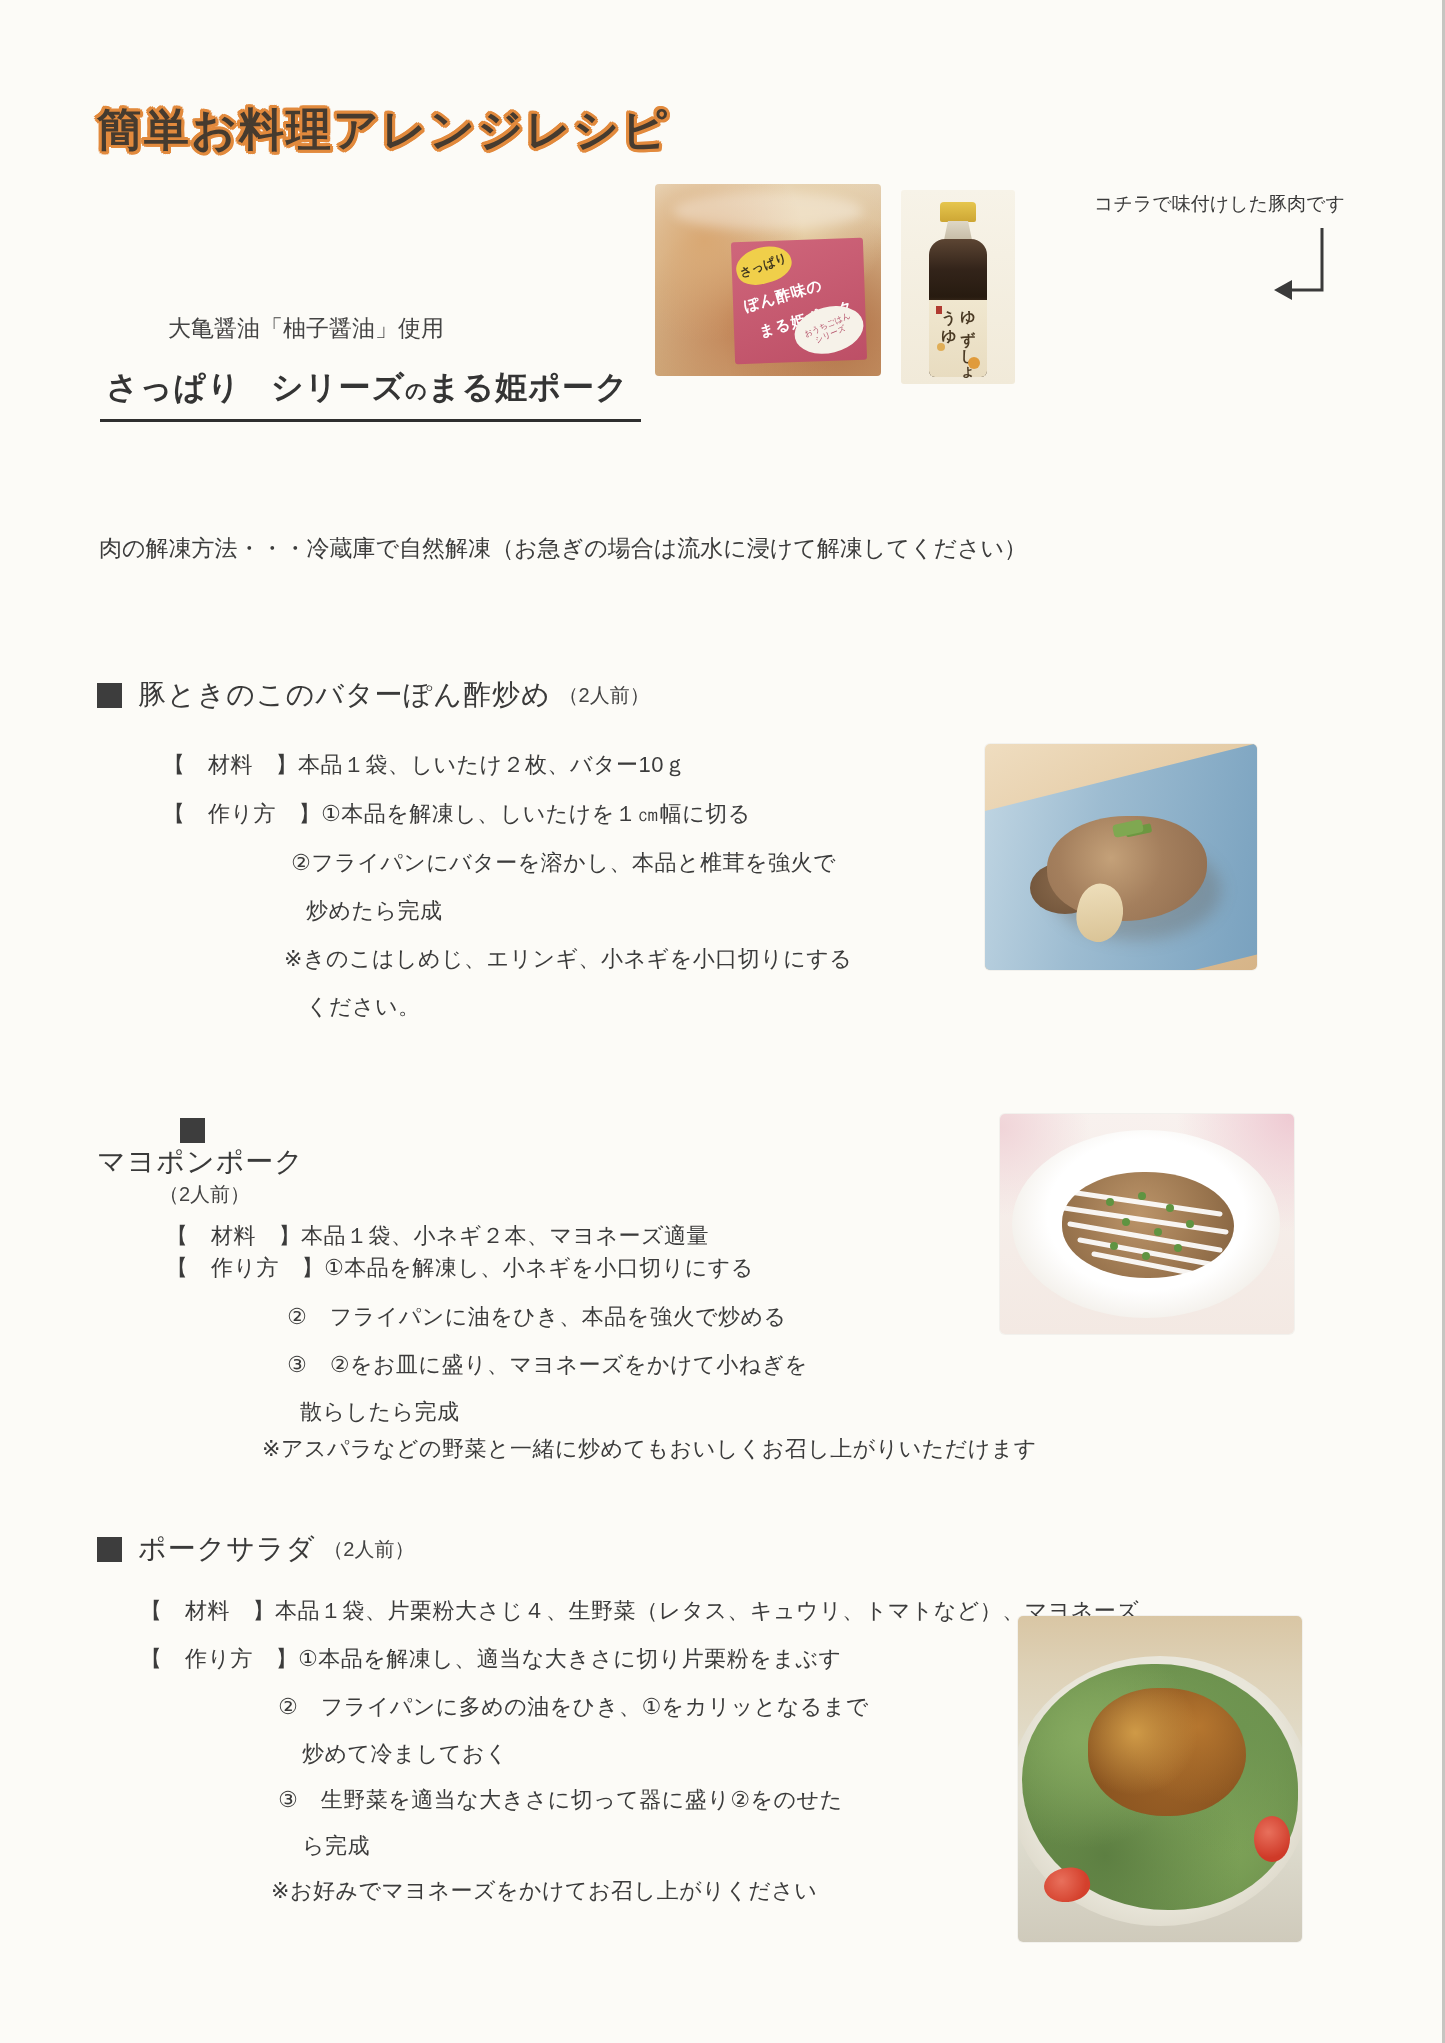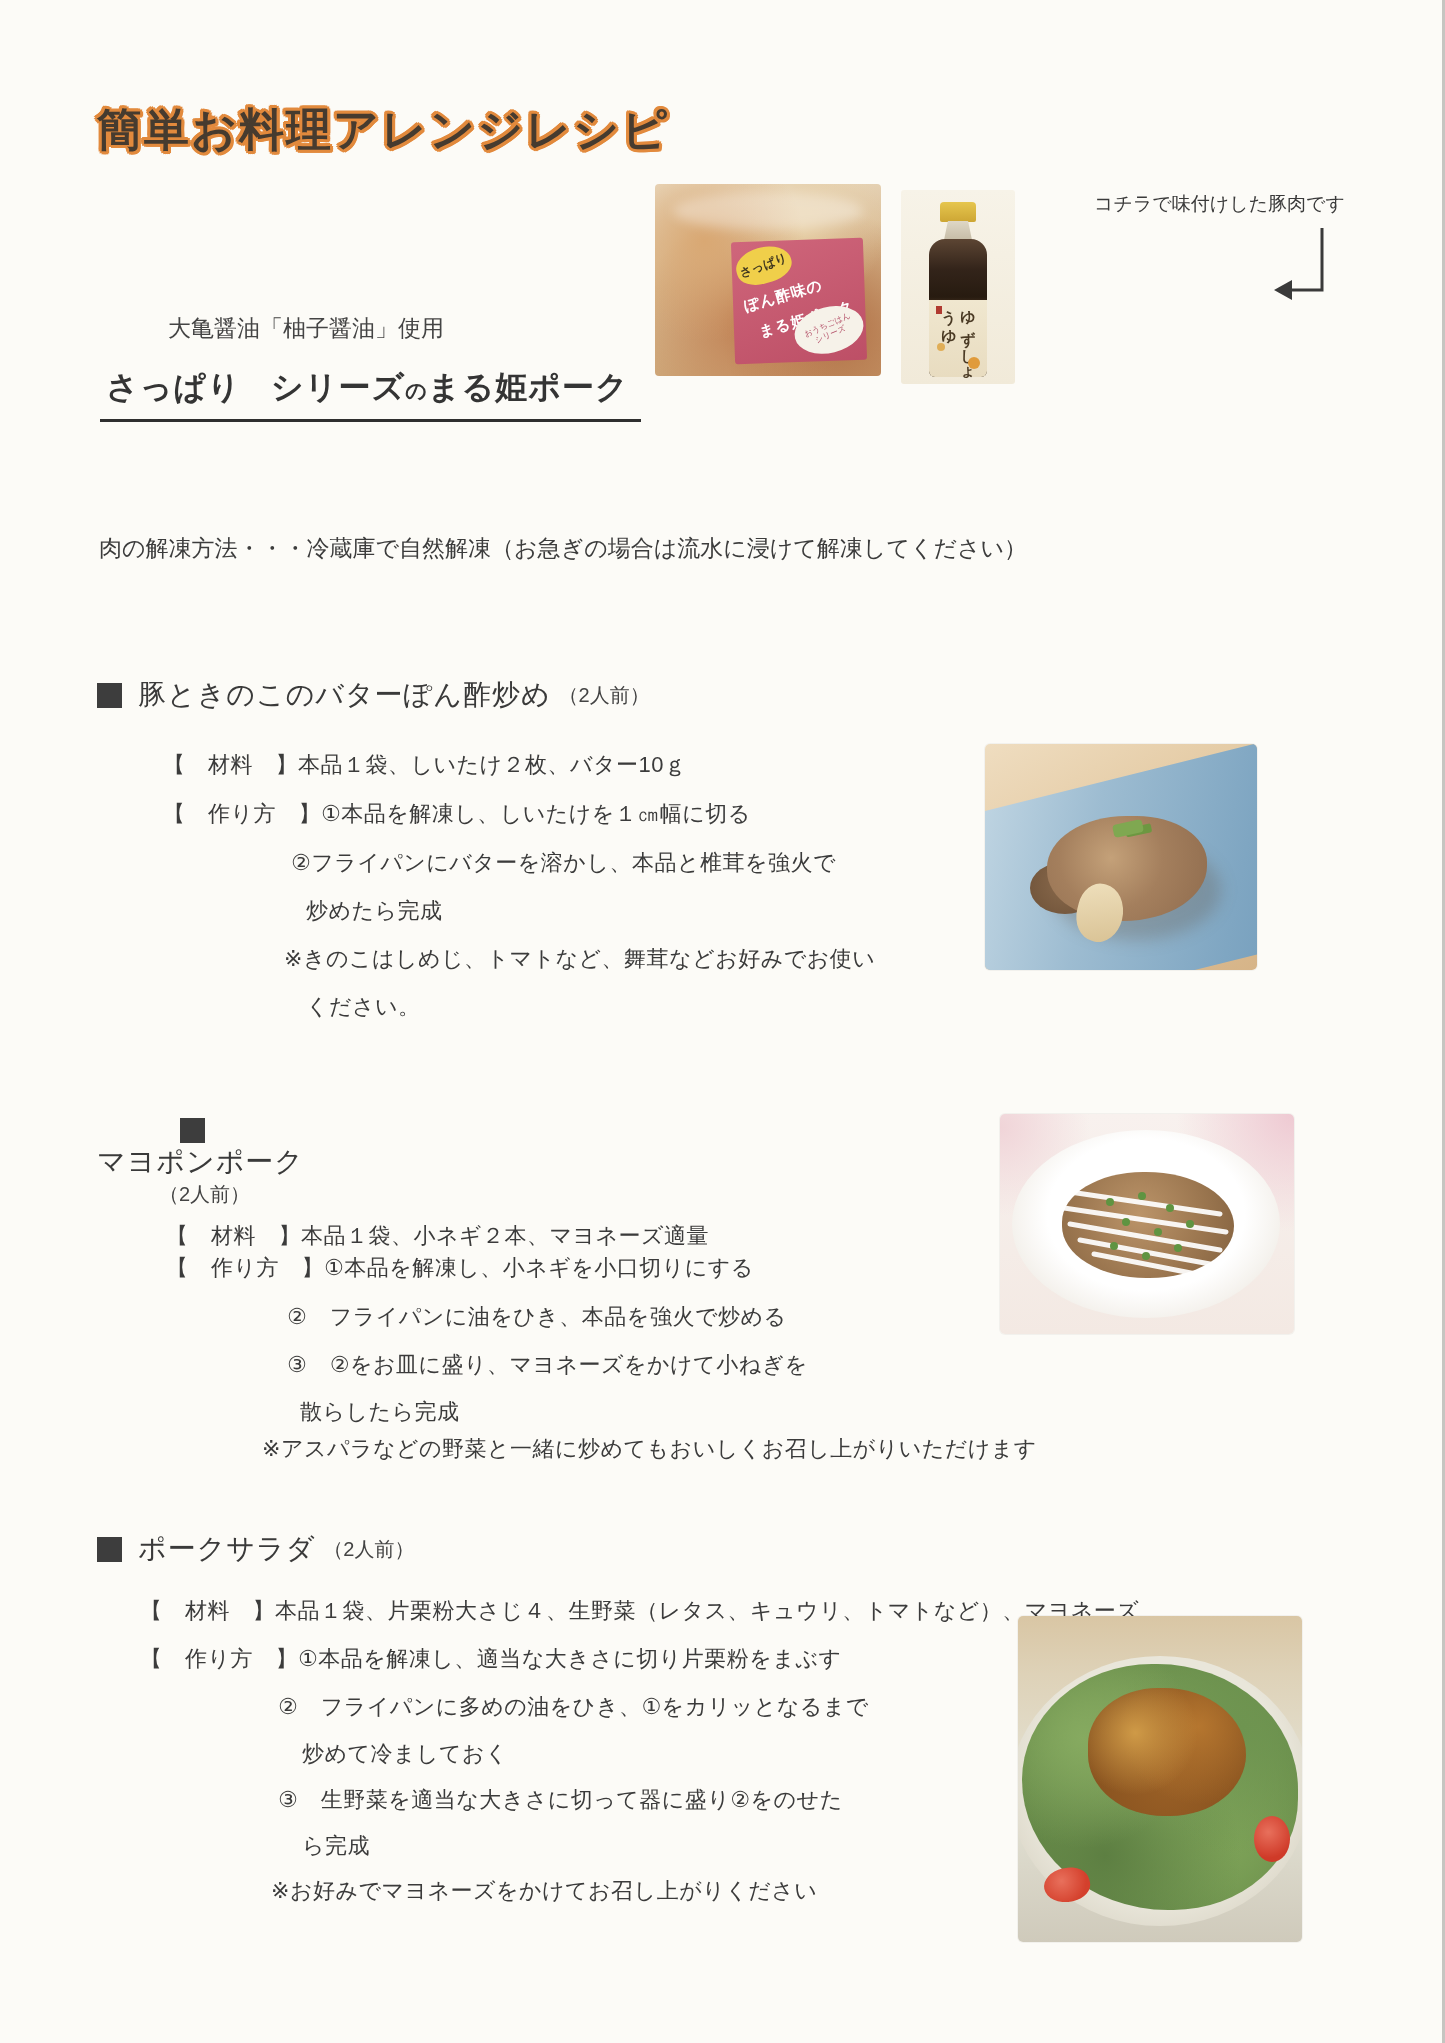--- a/index.html
+++ b/index.html
@@ -168,21 +168,21 @@
 
   <div class="sec" style="left:97px;top:676px;">
     <span class="bullet"></span>
     <span class="sec-title">豚ときのこのバターぽん酢炒め</span>
     <span class="sec-serving">（2人前）</span>
   </div>
   <div class="line t" style="left:163px;top:750px;">【　材料　】本品１袋、しいたけ２枚、バター10ｇ</div>
   <div class="line t" style="left:163px;top:799px;">【　作り方　】①本品を解凍し、しいたけを１㎝幅に切る</div>
   <div class="line t" style="left:291px;top:848px;">②フライパンにバターを溶かし、本品と椎茸を強火で</div>
   <div class="line t" style="left:306px;top:896px;">炒めたら完成</div>
-  <div class="line t" style="left:284px;top:944px;">※きのこはしめじ、トマトなど、舞茸などお好みでお使い</div>
+  <div class="line t" style="left:284px;top:944px;">※きのこはしめじ、エリンギ、小ネギを小口切りにする</div>
   <div class="line t" style="left:306px;top:992px;">ください。</div>
 
   <div class="photo photo1" style="left:985px;top:744px;width:272px;height:226px;">
     <div class="p1-plate"></div>
     <div class="p1-shadow"></div>
     <div class="p1-meat2"></div>
     <div class="p1-meat"></div>
     <div class="p1-shiitake"></div>
     <div class="p1-garnish"></div>
   </div>

